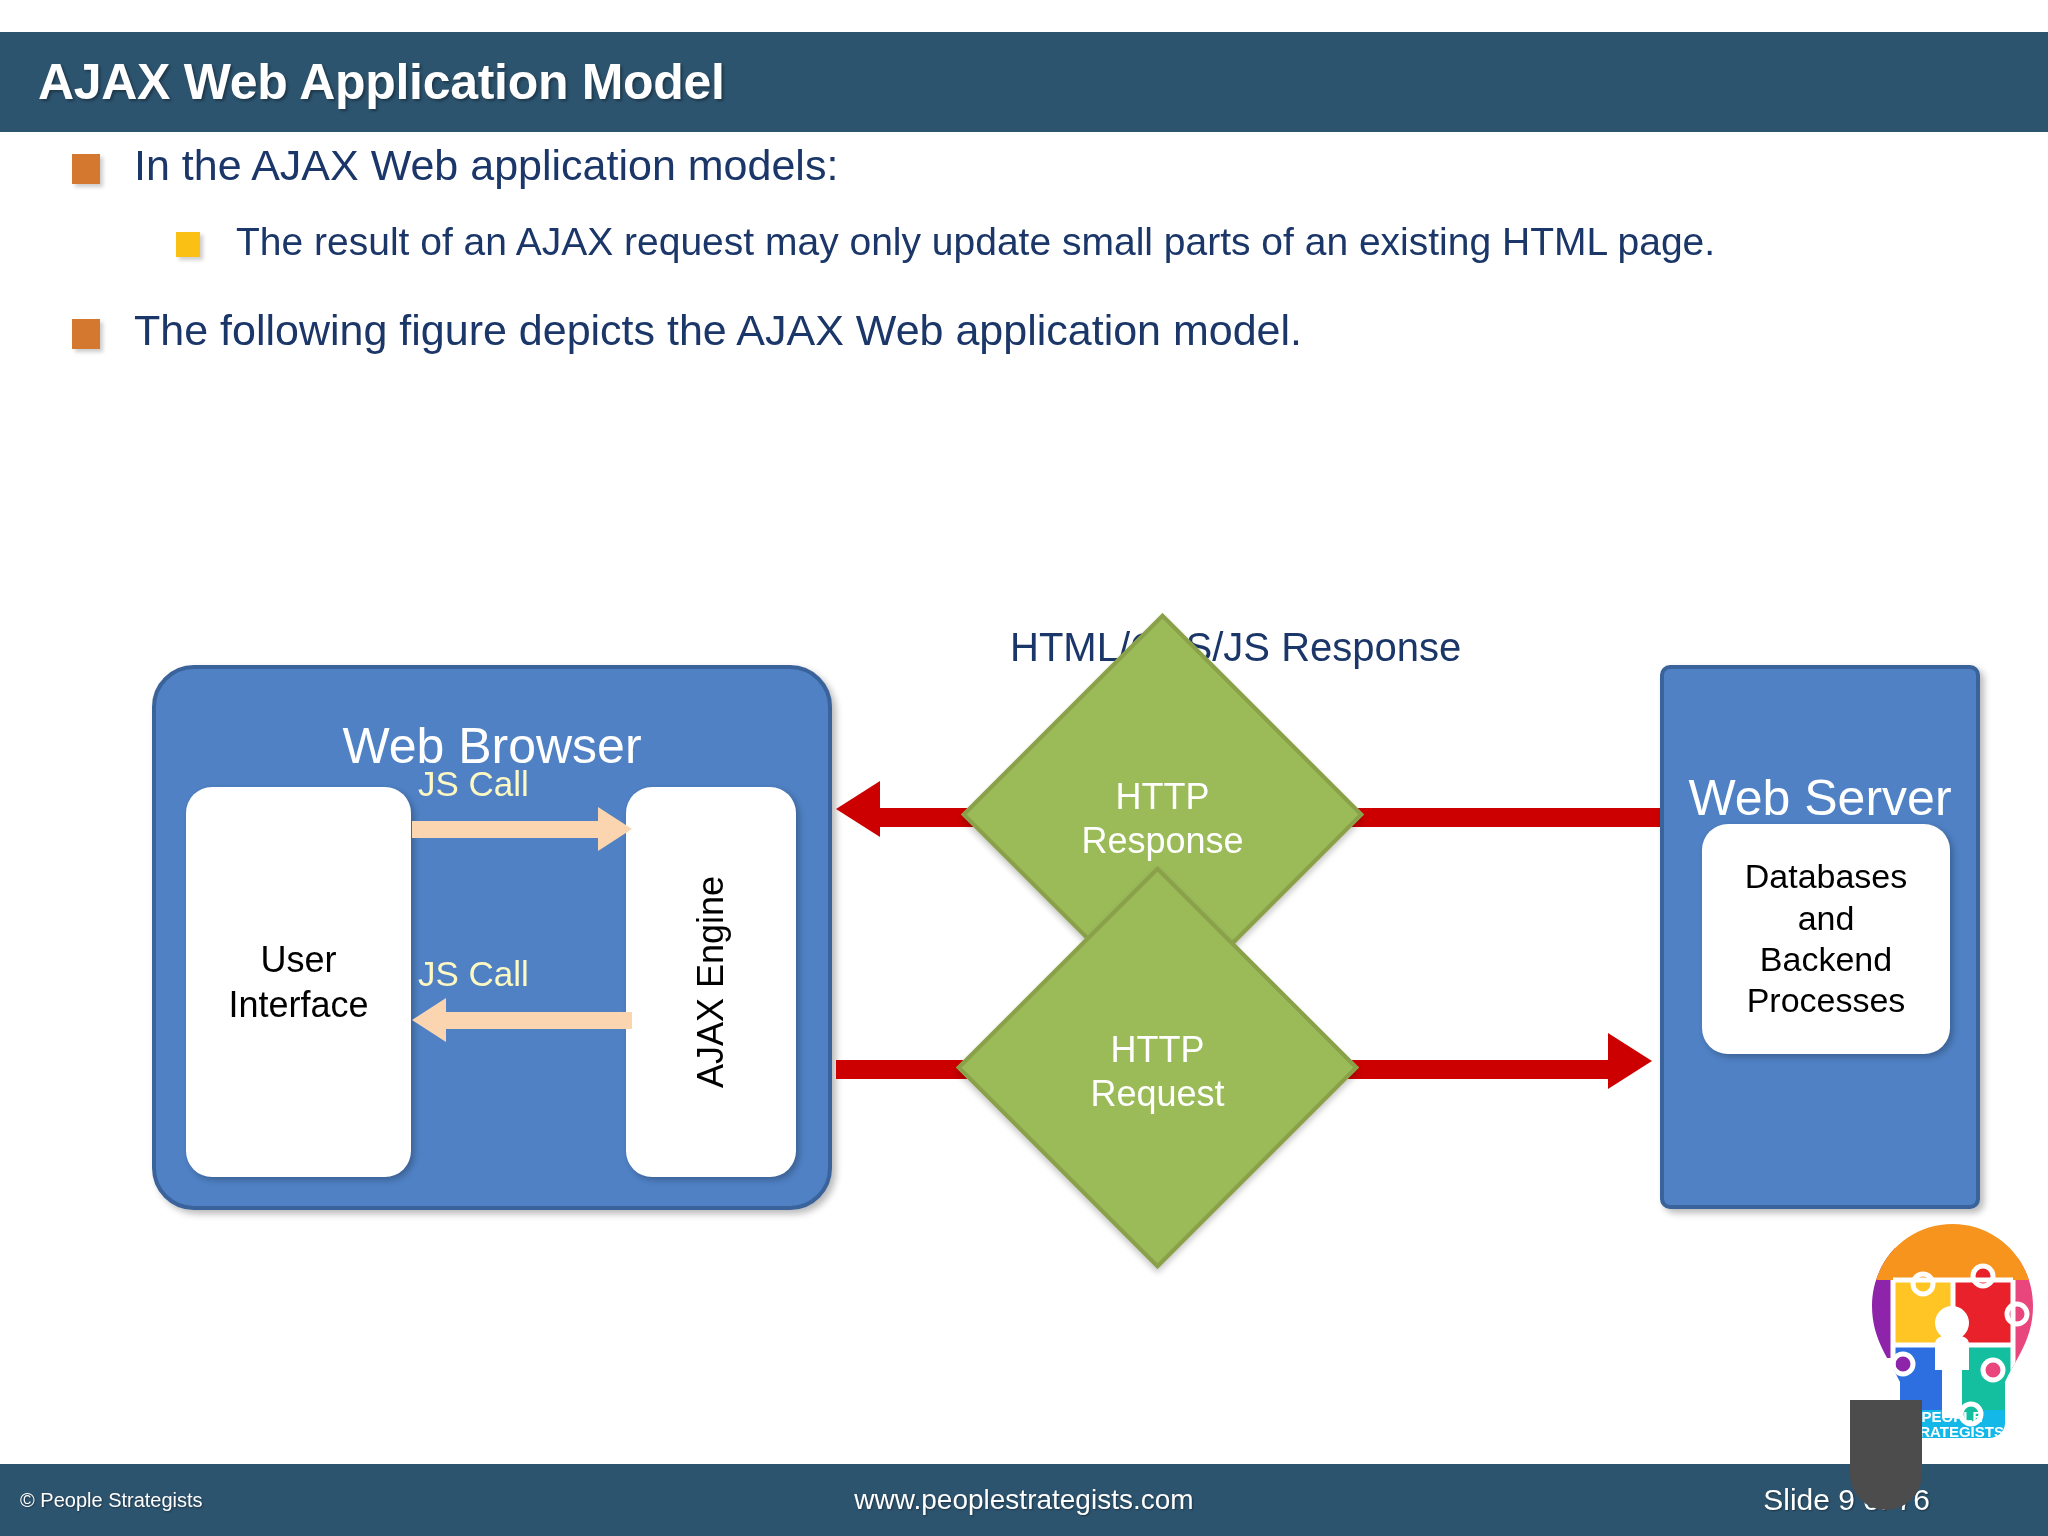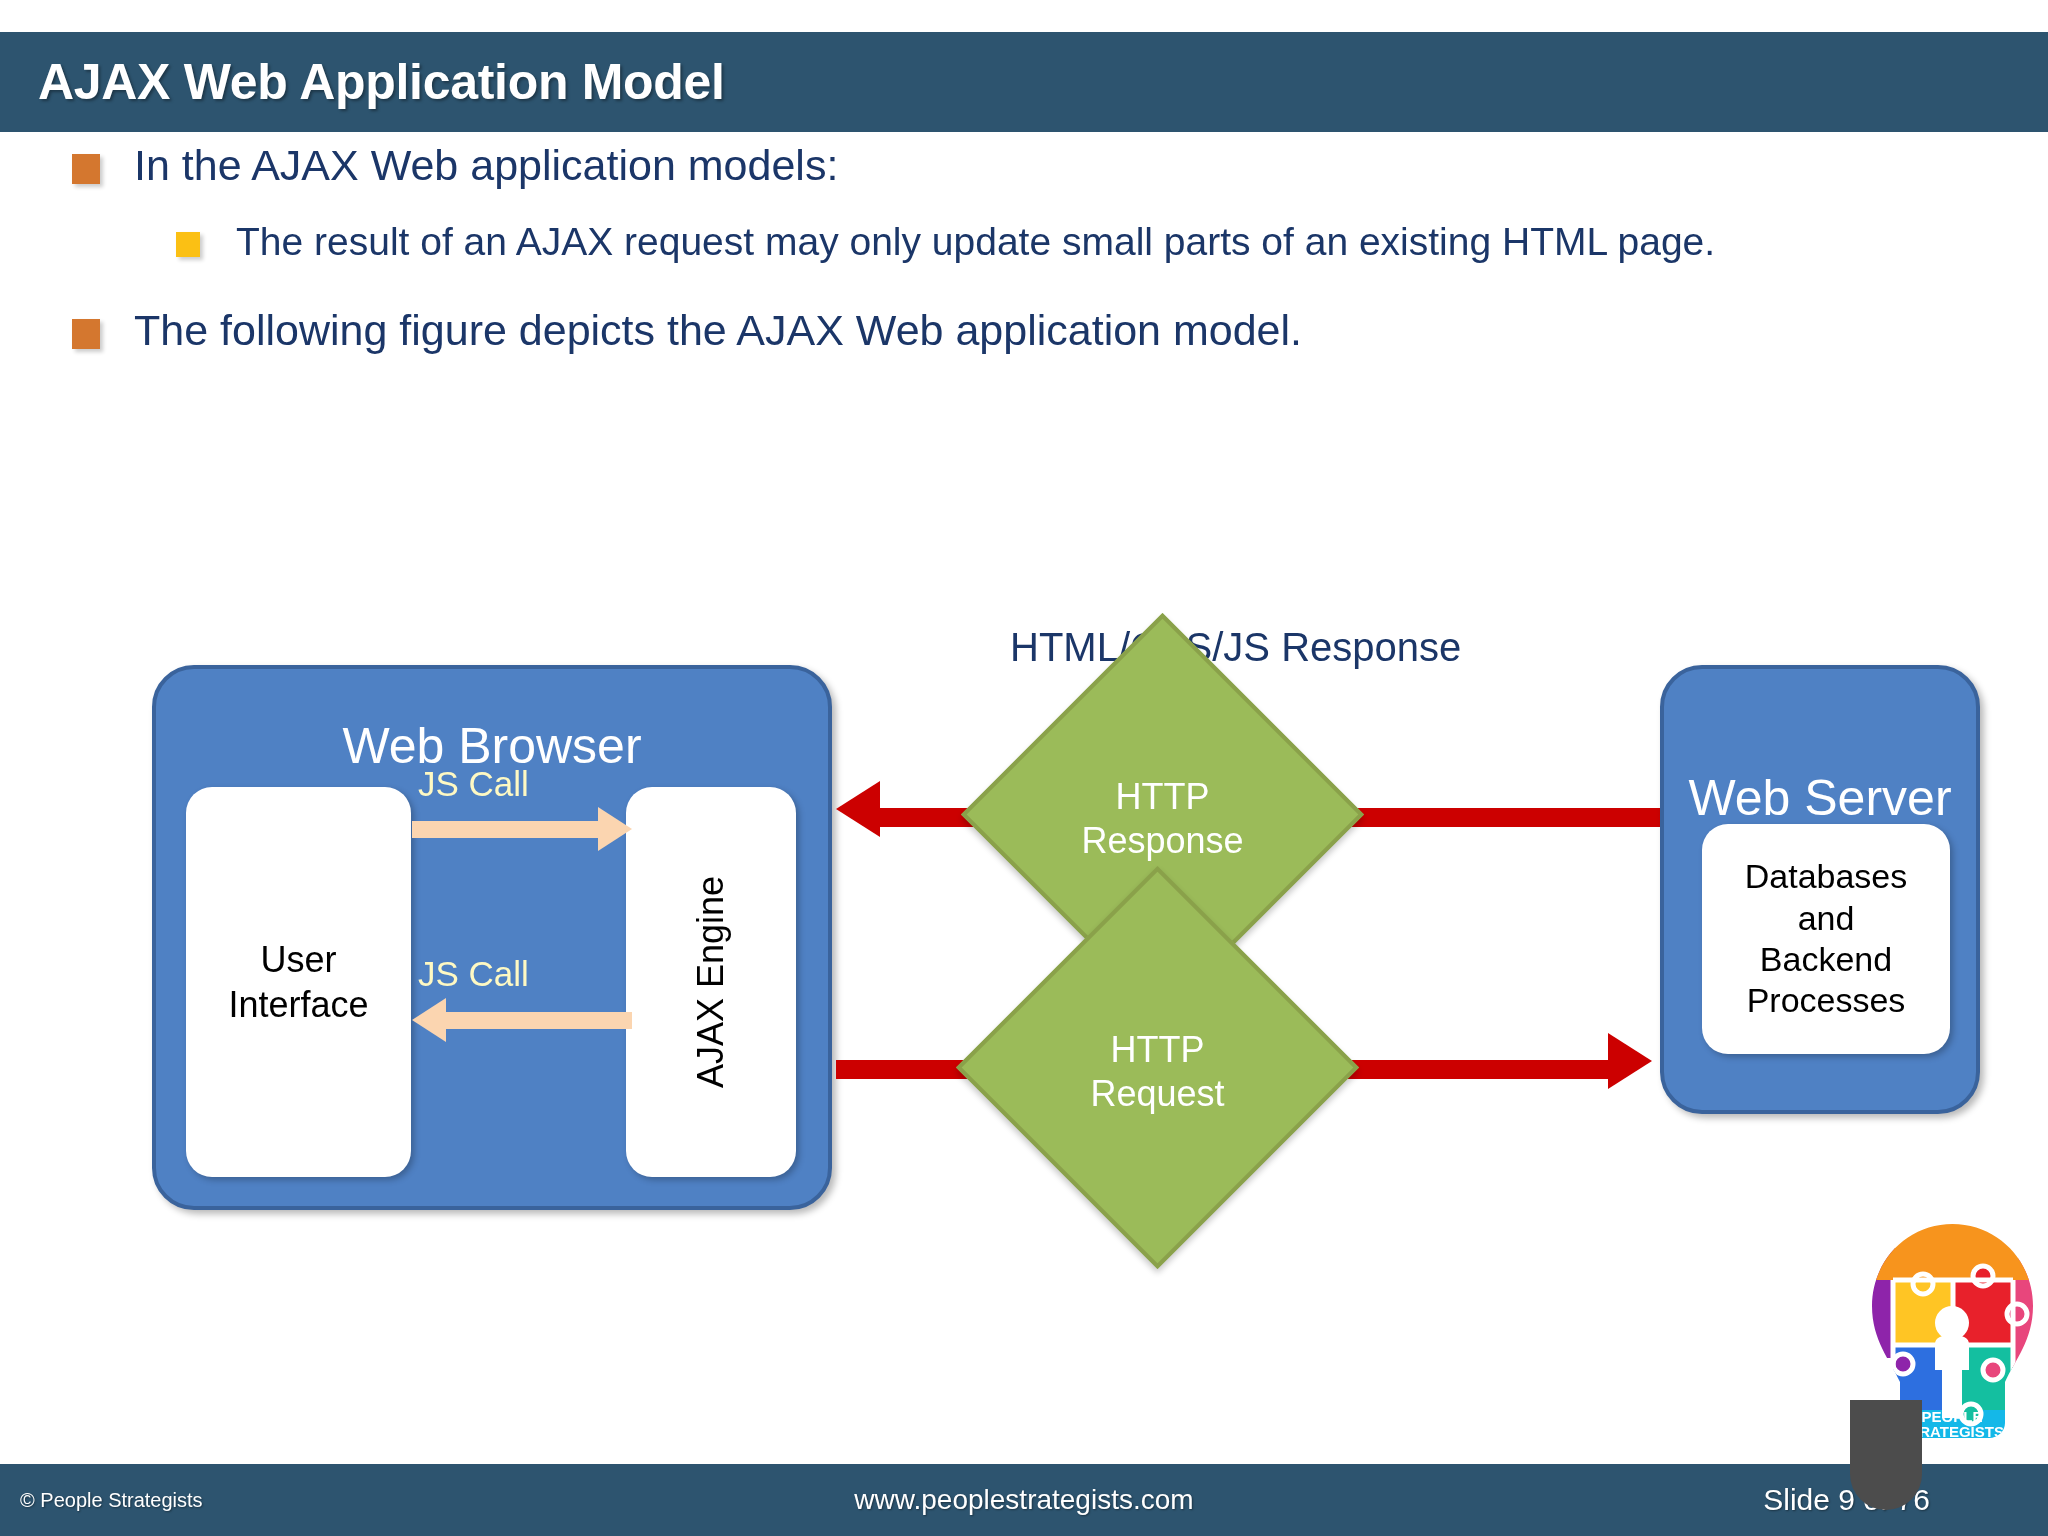--- a/index.html
+++ b/index.html
@@ -57,21 +57,21 @@
   .diagram { position: absolute; left: 0; top: 650px; width: 2048px; height: 580px; }
 
   .rbox {
     position: absolute;
     background: #4F81C4;
     border: 4px solid #3A639C;
     border-radius: 42px;
     box-shadow: 4px 4px 7px rgba(0,0,0,0.28);
   }
   .browser-box { left: 152px; top: 15px; width: 680px; height: 545px; }
-  .server-box  { left: 1660px; top: 15px; width: 320px; height: 449px; }
+  .server-box  { left: 1660px; top: 15px; width: 320px; height: 544px; border-radius: 10px; }
 
   .box-title {
     position: absolute; left: 0; width: 100%;
     text-align: center; color: #ffffff; font-size: 50px;
   }
   .browser-title { top: 48px; }
   .server-title  { top: 100px; }
 
   .wbox {
     position: absolute;

